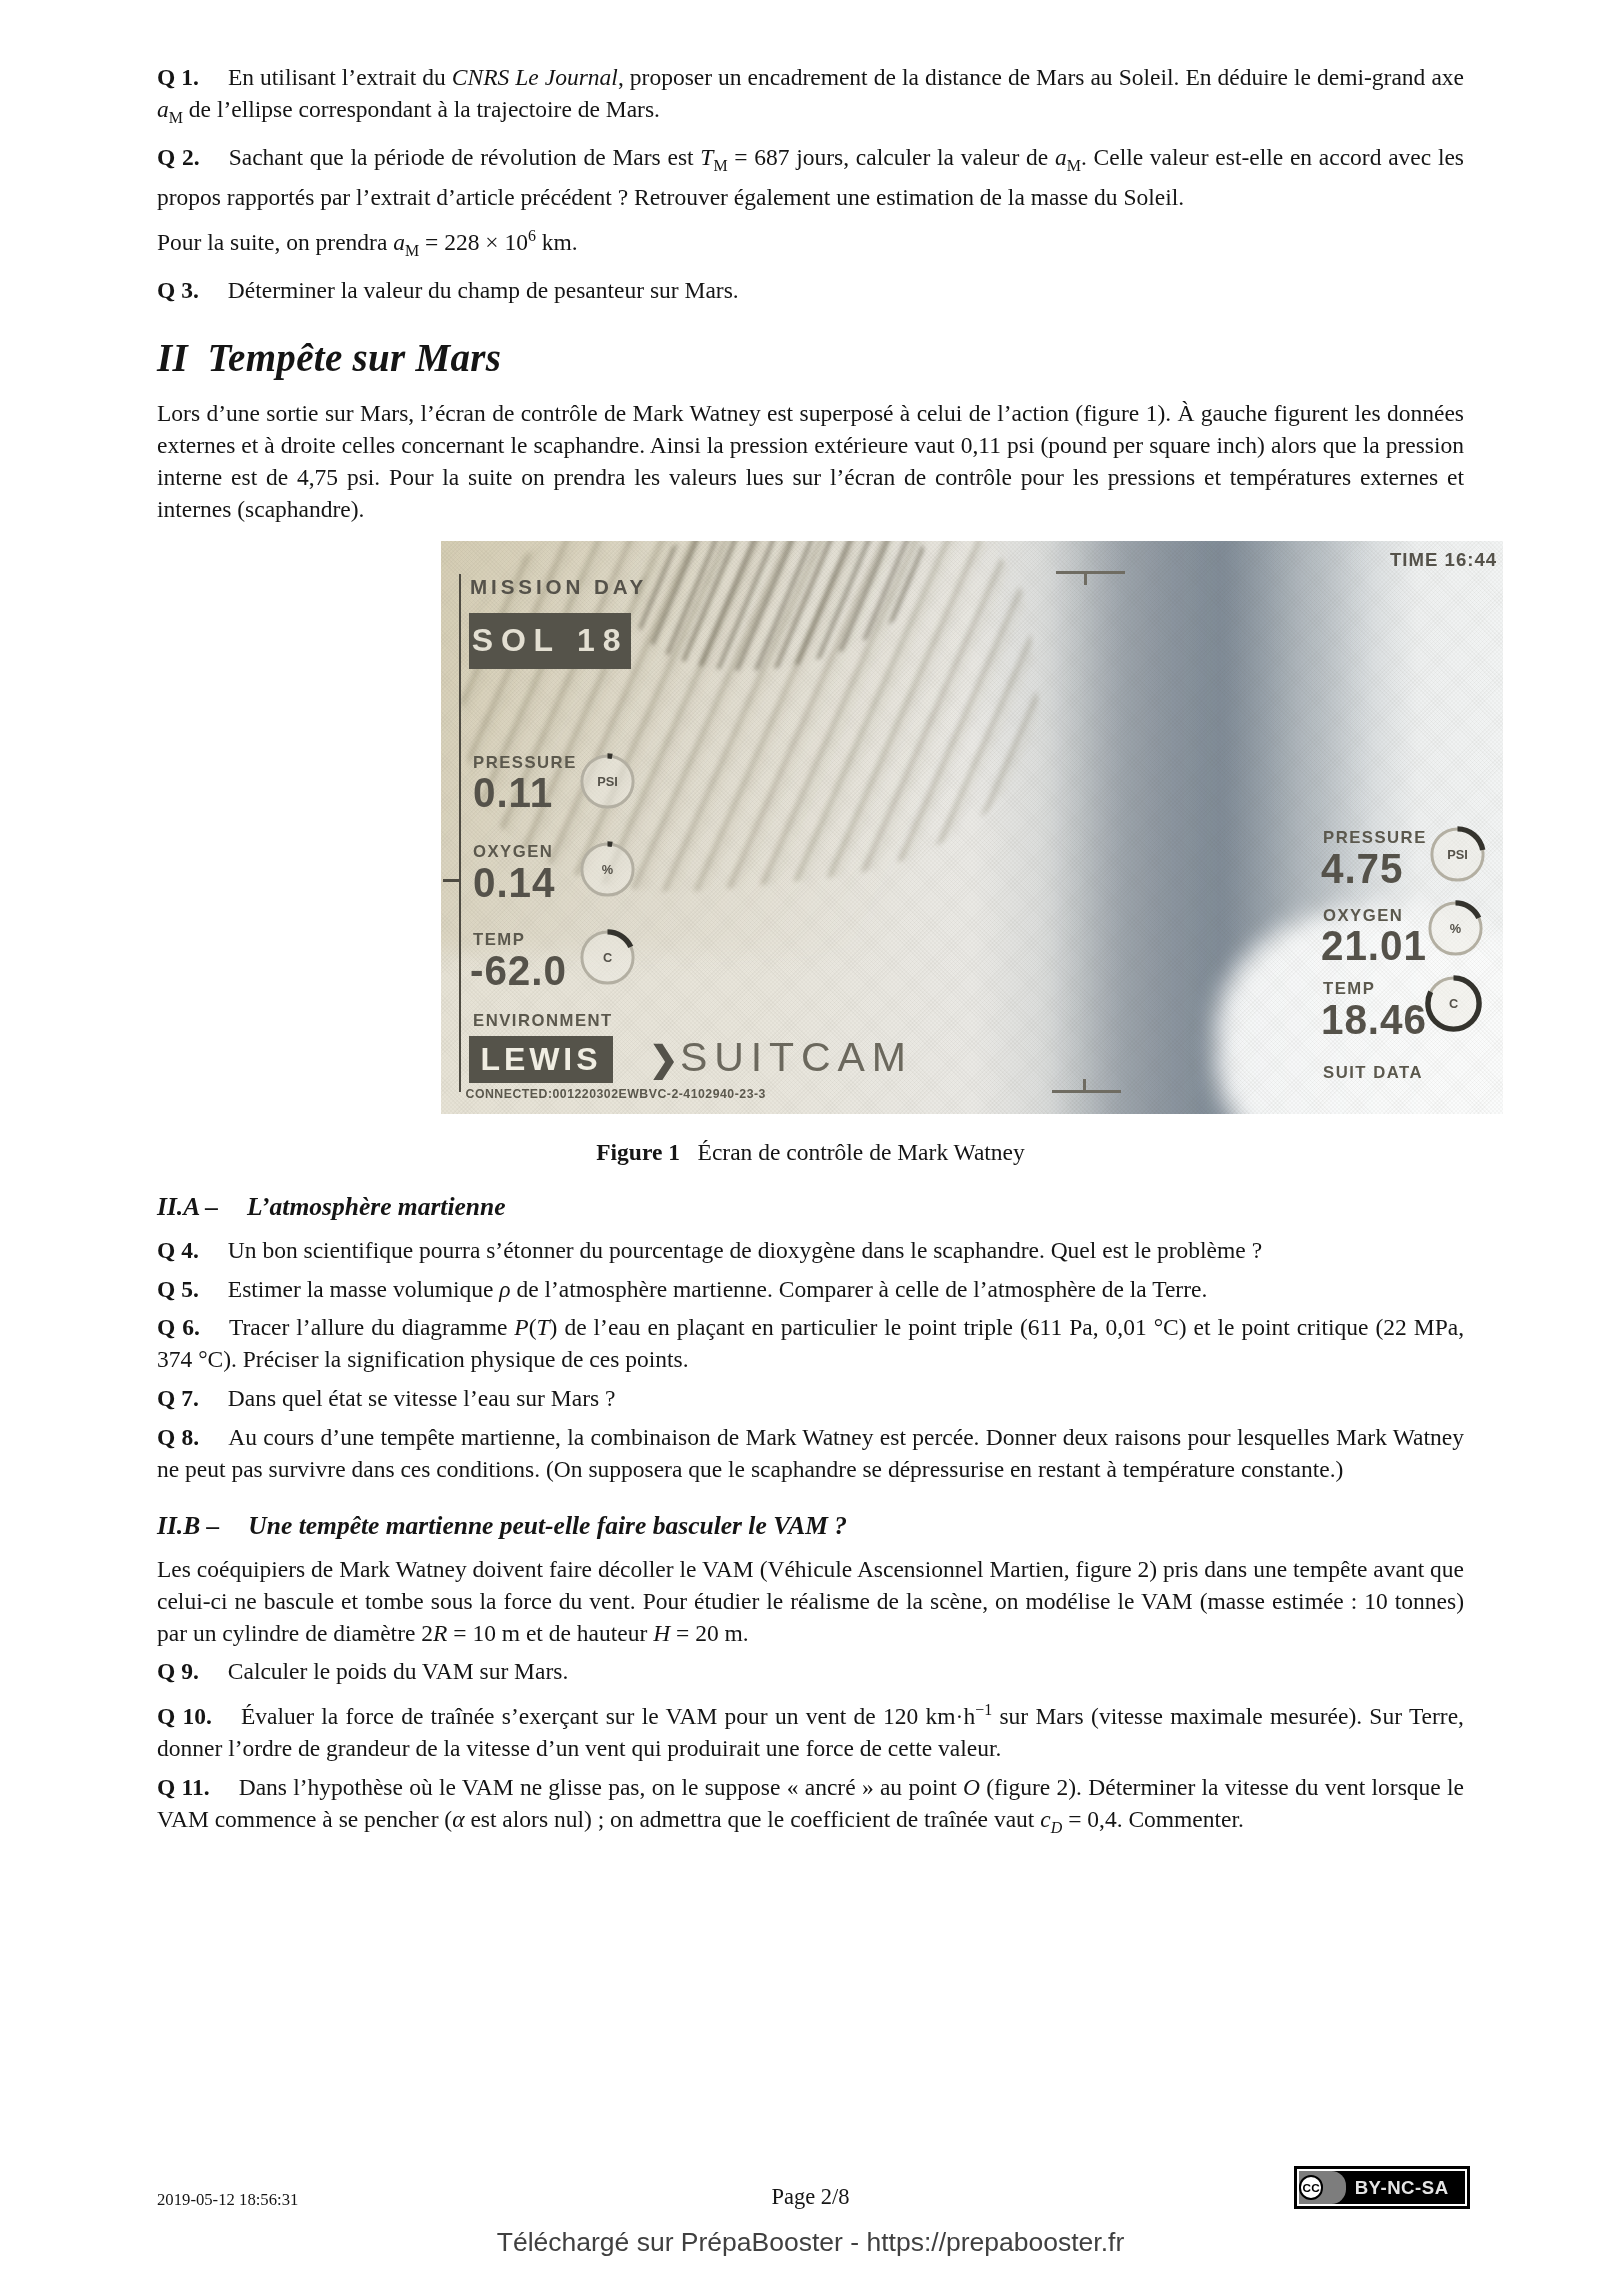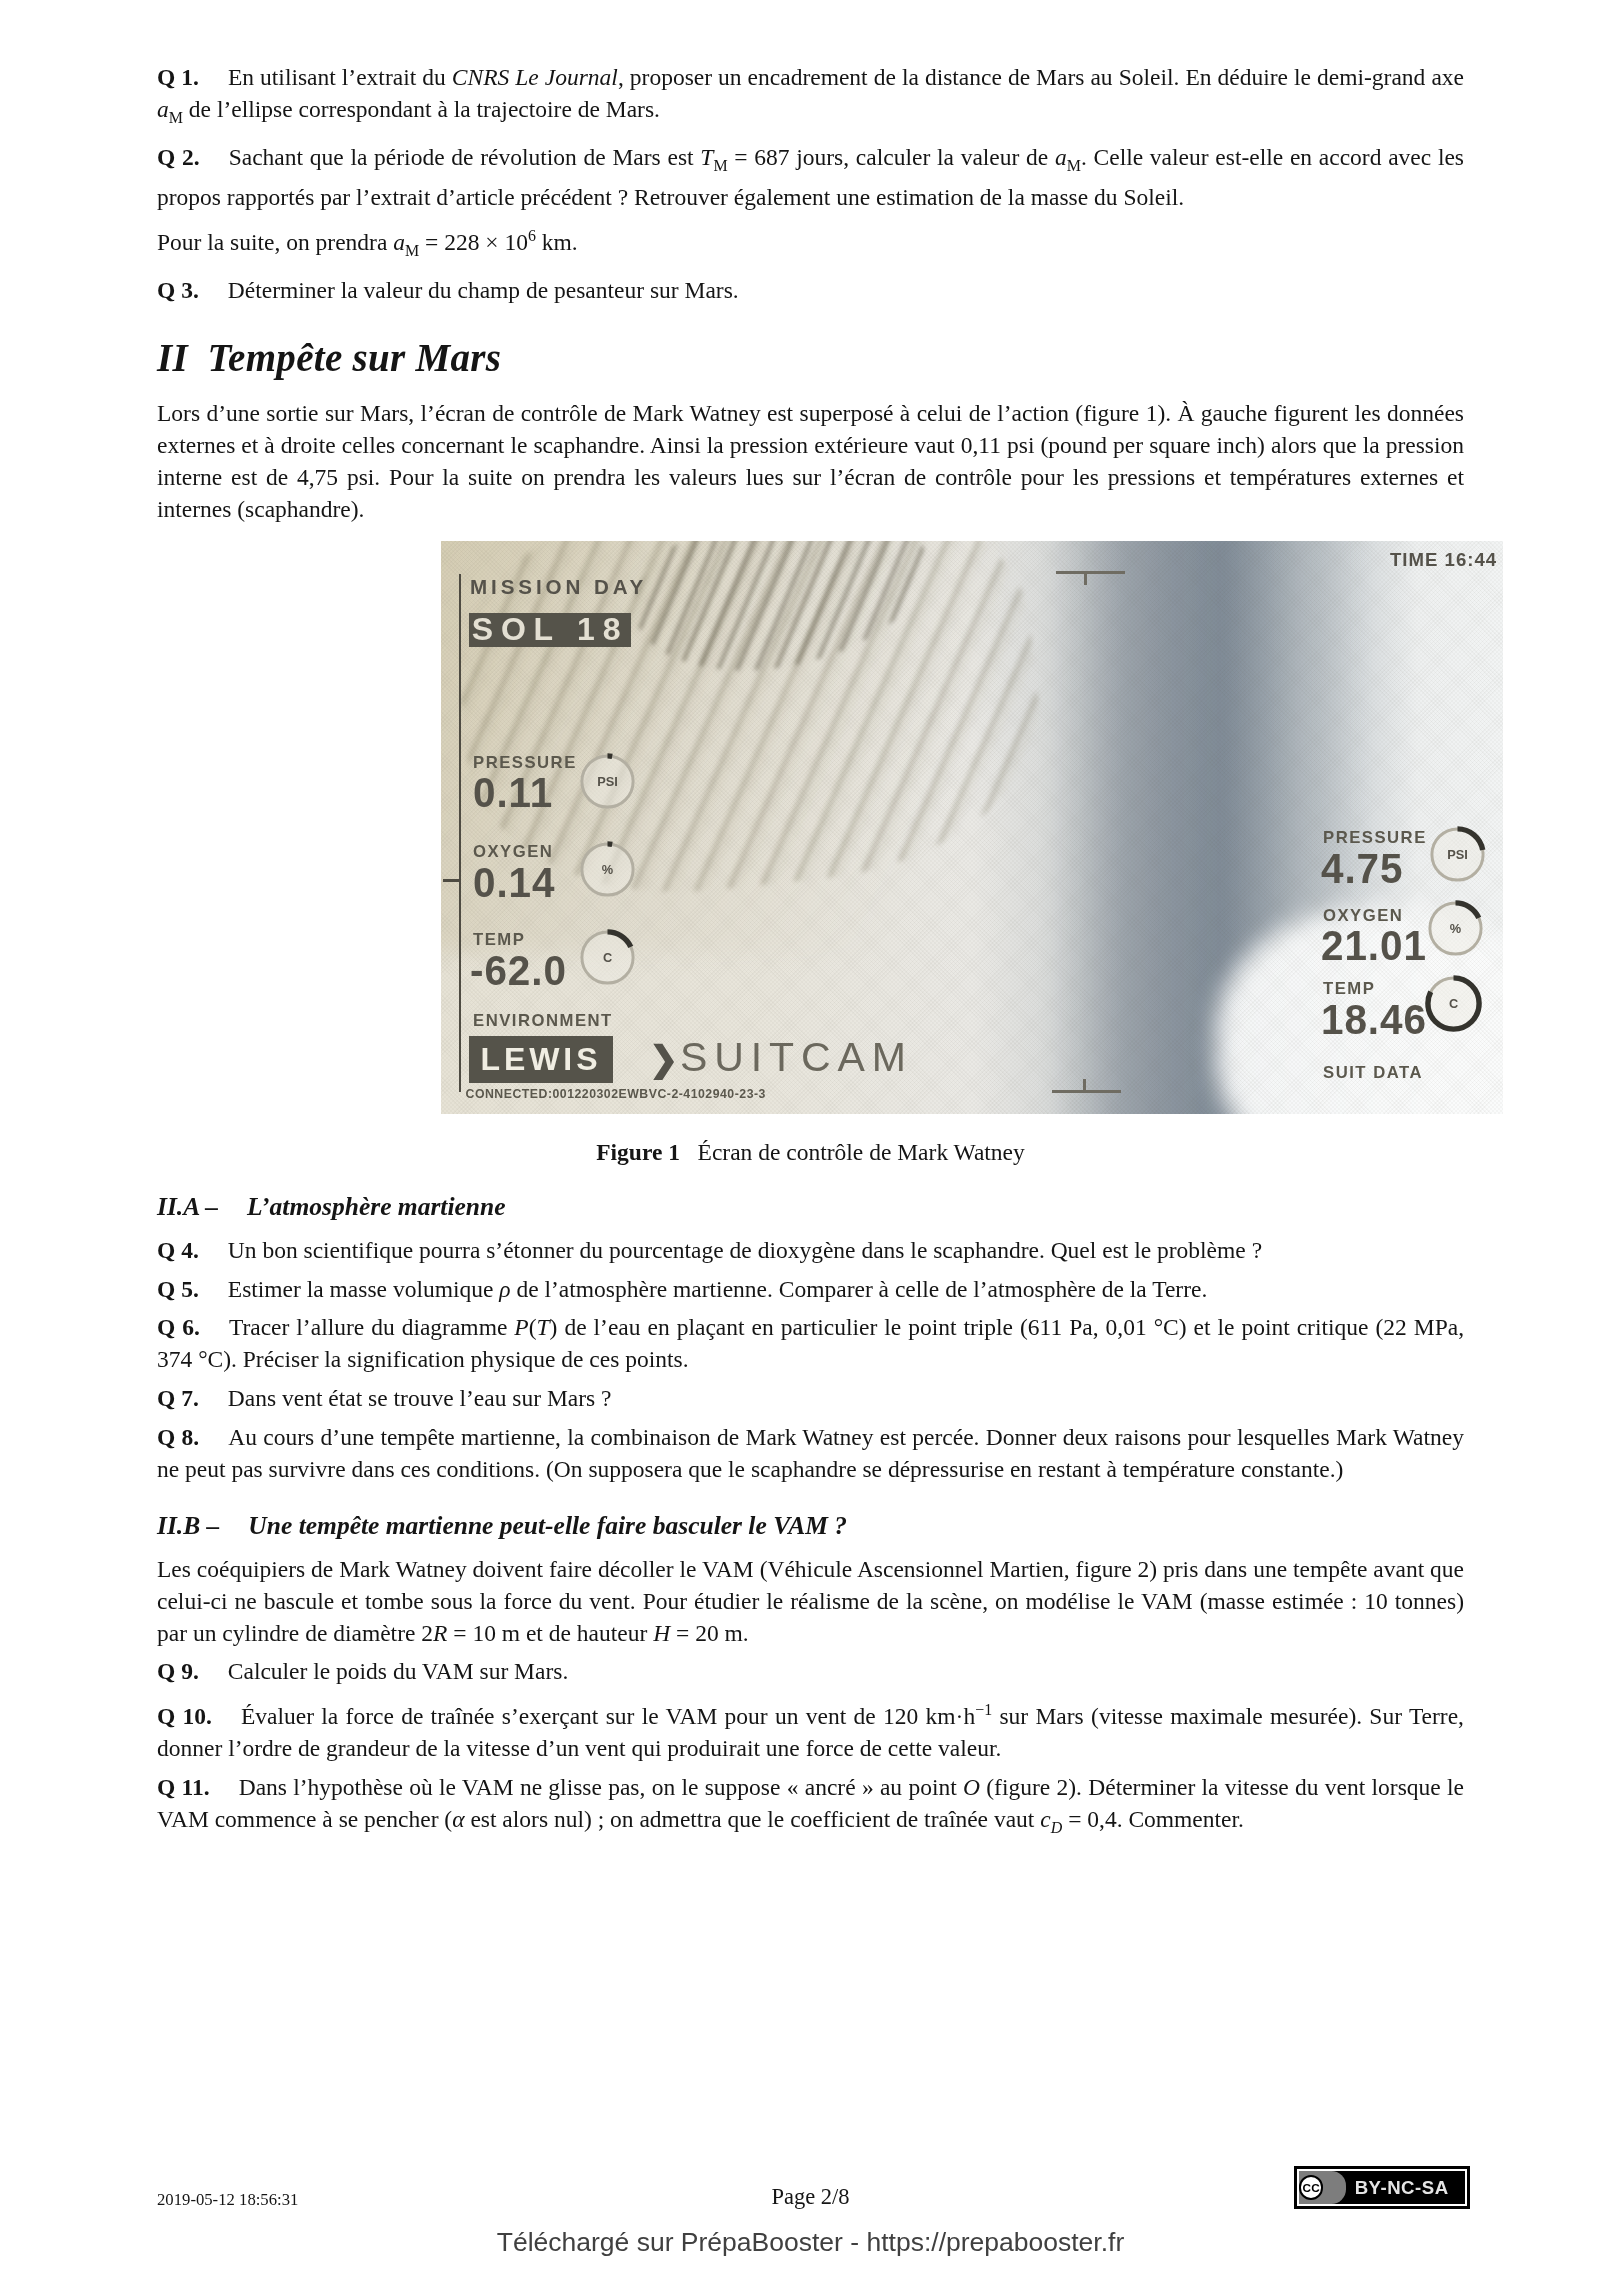--- a/index.html
+++ b/index.html
@@ -156,21 +156,21 @@
       <div class="ph ph-streaks"></div>
       <div class="ph ph-corner"></div>
       <div class="ph ph-swath"></div>
       <div class="ph ph-shoulder"></div>
       <div class="ph ph-dots"></div>
 
       <div class="ov ov-line" style="left:17.6px; top:33px; width:2.9px; height:518px;"></div>
       <div class="ov ov-line" style="left:2px; top:338px; width:15.7px; height:2.9px;"></div>
 
       <div class="ov mission-day" style="left:29px; top:34px;">MISSION DAY</div>
-      <div class="ov ov-box sol-box" style="left:28px; top:72px; width:162px; height:34px;">SOL 18</div>
+      <div class="ov ov-box sol-box" style="left:28px; top:72px; width:162px; height:56px;">SOL 18</div>
 
       <div class="ov ov-label" style="left:32px; top:212px;">PRESSURE</div>
       <div class="ov ov-value" style="left:32px; top:227px;">0.11</div>
       <svg class="gauge" style="left:135px; top:209px;" viewBox="0 0 64 64">
         <circle class="g-track" cx="32" cy="32" r="26"></circle>
           <circle class="g-arc" cx="32" cy="32" r="26" stroke-dasharray="4.9 163.4"></circle>
         <text class="g-unit" x="32" y="37">PSI</text>
       </svg>
 
       <div class="ov ov-label" style="left:32px; top:301px;">OXYGEN</div>
@@ -234,21 +234,21 @@
   <div class="fig-caption"><span class="cap-label">Figure 1</span><span>Écran de contrôle de Mark Watney</span></div>
 
   <h2 class="subsec"><span class="subsec-num">II.A –</span><span>L’atmosphère martienne</span></h2>
 
   <p class="q"><span class="qlabel">Q 4.</span><span><span>Un bon scientifique pourra s’étonner du pourcentage de dioxygène dans le scaphandre. Quel est le problème ?</span></span></p>
 
   <p class="q"><span class="qlabel">Q 5.</span><span><span>Estimer la masse volumique </span><span style="font-style: italic;">ρ</span><span> de l’atmosphère martienne. Comparer à celle de l’atmosphère de la Terre.</span></span></p>
 
   <p class="q"><span class="qlabel">Q 6.</span><span><span>Tracer l’allure du diagramme </span><span style="font-style: italic;">P</span><span>(</span><span style="font-style: italic;">T</span><span>) de l’eau en plaçant en particulier le point triple (611 Pa, 0,01 °C) et le point critique (22 MPa, 374 °C). Préciser la signification physique de ces points.</span></span></p>
 
-  <p class="q"><span class="qlabel">Q 7.</span><span><span>Dans vent état se trouve l’eau sur Mars ?</span></span></p>
+  <p class="q"><span class="qlabel">Q 7.</span><span><span>Dans quel état se vitesse l’eau sur Mars ?</span></span></p>
 
   <p class="q"><span class="qlabel">Q 8.</span><span><span>Au cours d’une tempête martienne, la combinaison de Mark Watney est percée. Donner deux raisons pour lesquelles Mark Watney ne peut pas survivre dans ces conditions. (On supposera que le scaphandre se dépressurise en restant à température constante.)</span></span></p>
 
   <h2 class="subsec"><span class="subsec-num">II.B –</span><span>Une tempête martienne peut-elle faire basculer le VAM ?</span></h2>
 
   <p class="body-par"><span><span>Les coéquipiers de Mark Watney doivent faire décoller le VAM (Véhicule Ascensionnel Martien, figure 2) pris dans une tempête avant que celui-ci ne bascule et tombe sous la force du vent. Pour étudier le réalisme de la scène, on modélise le VAM (masse estimée : 10 tonnes) par un cylindre de diamètre 2</span><span style="font-style: italic;">R</span><span> = 10 m et de hauteur </span><span style="font-style: italic;">H</span><span> = 20 m.</span></span></p>
 
   <p class="q"><span class="qlabel">Q 9.</span><span><span>Calculer le poids du VAM sur Mars.</span></span></p>
 
   <p class="q"><span class="qlabel">Q 10.</span><span><span>Évaluer la force de traînée s’exerçant sur le VAM pour un vent de 120 km·h</span><sup>−1</sup><span> sur Mars (vitesse maximale mesurée). Sur Terre, donner l’ordre de grandeur de la vitesse d’un vent qui produirait une force de cette valeur.</span></span></p>

